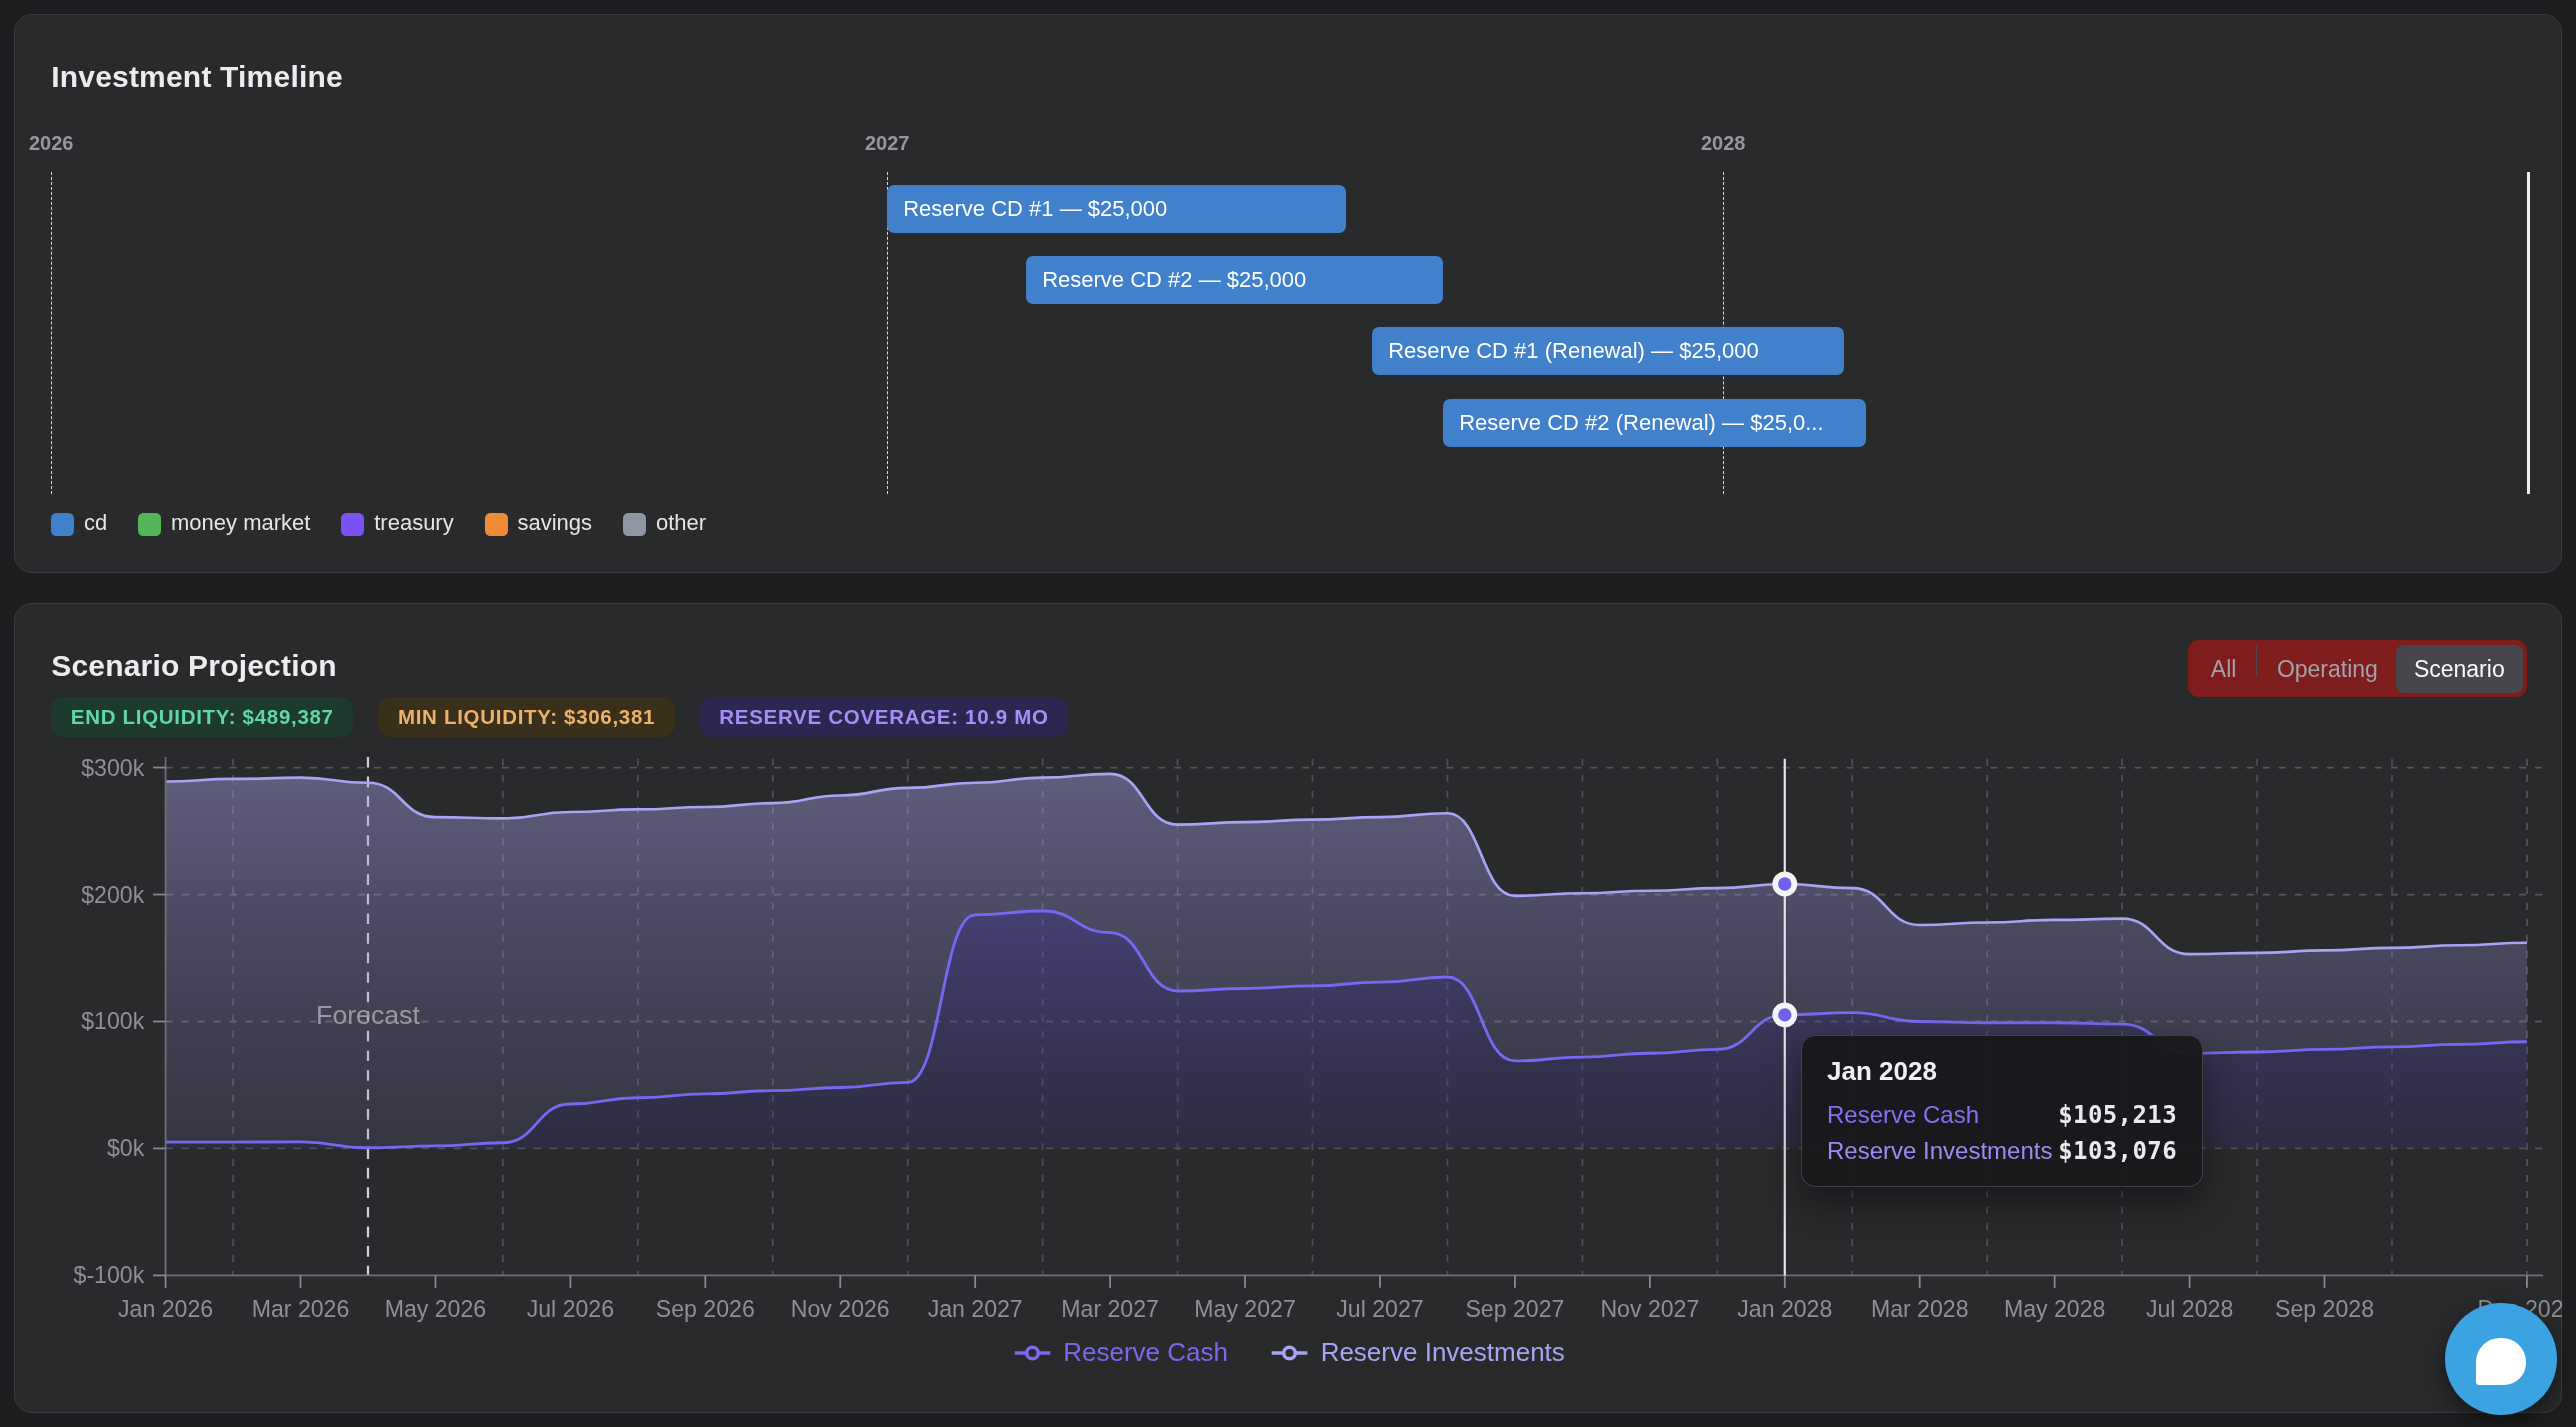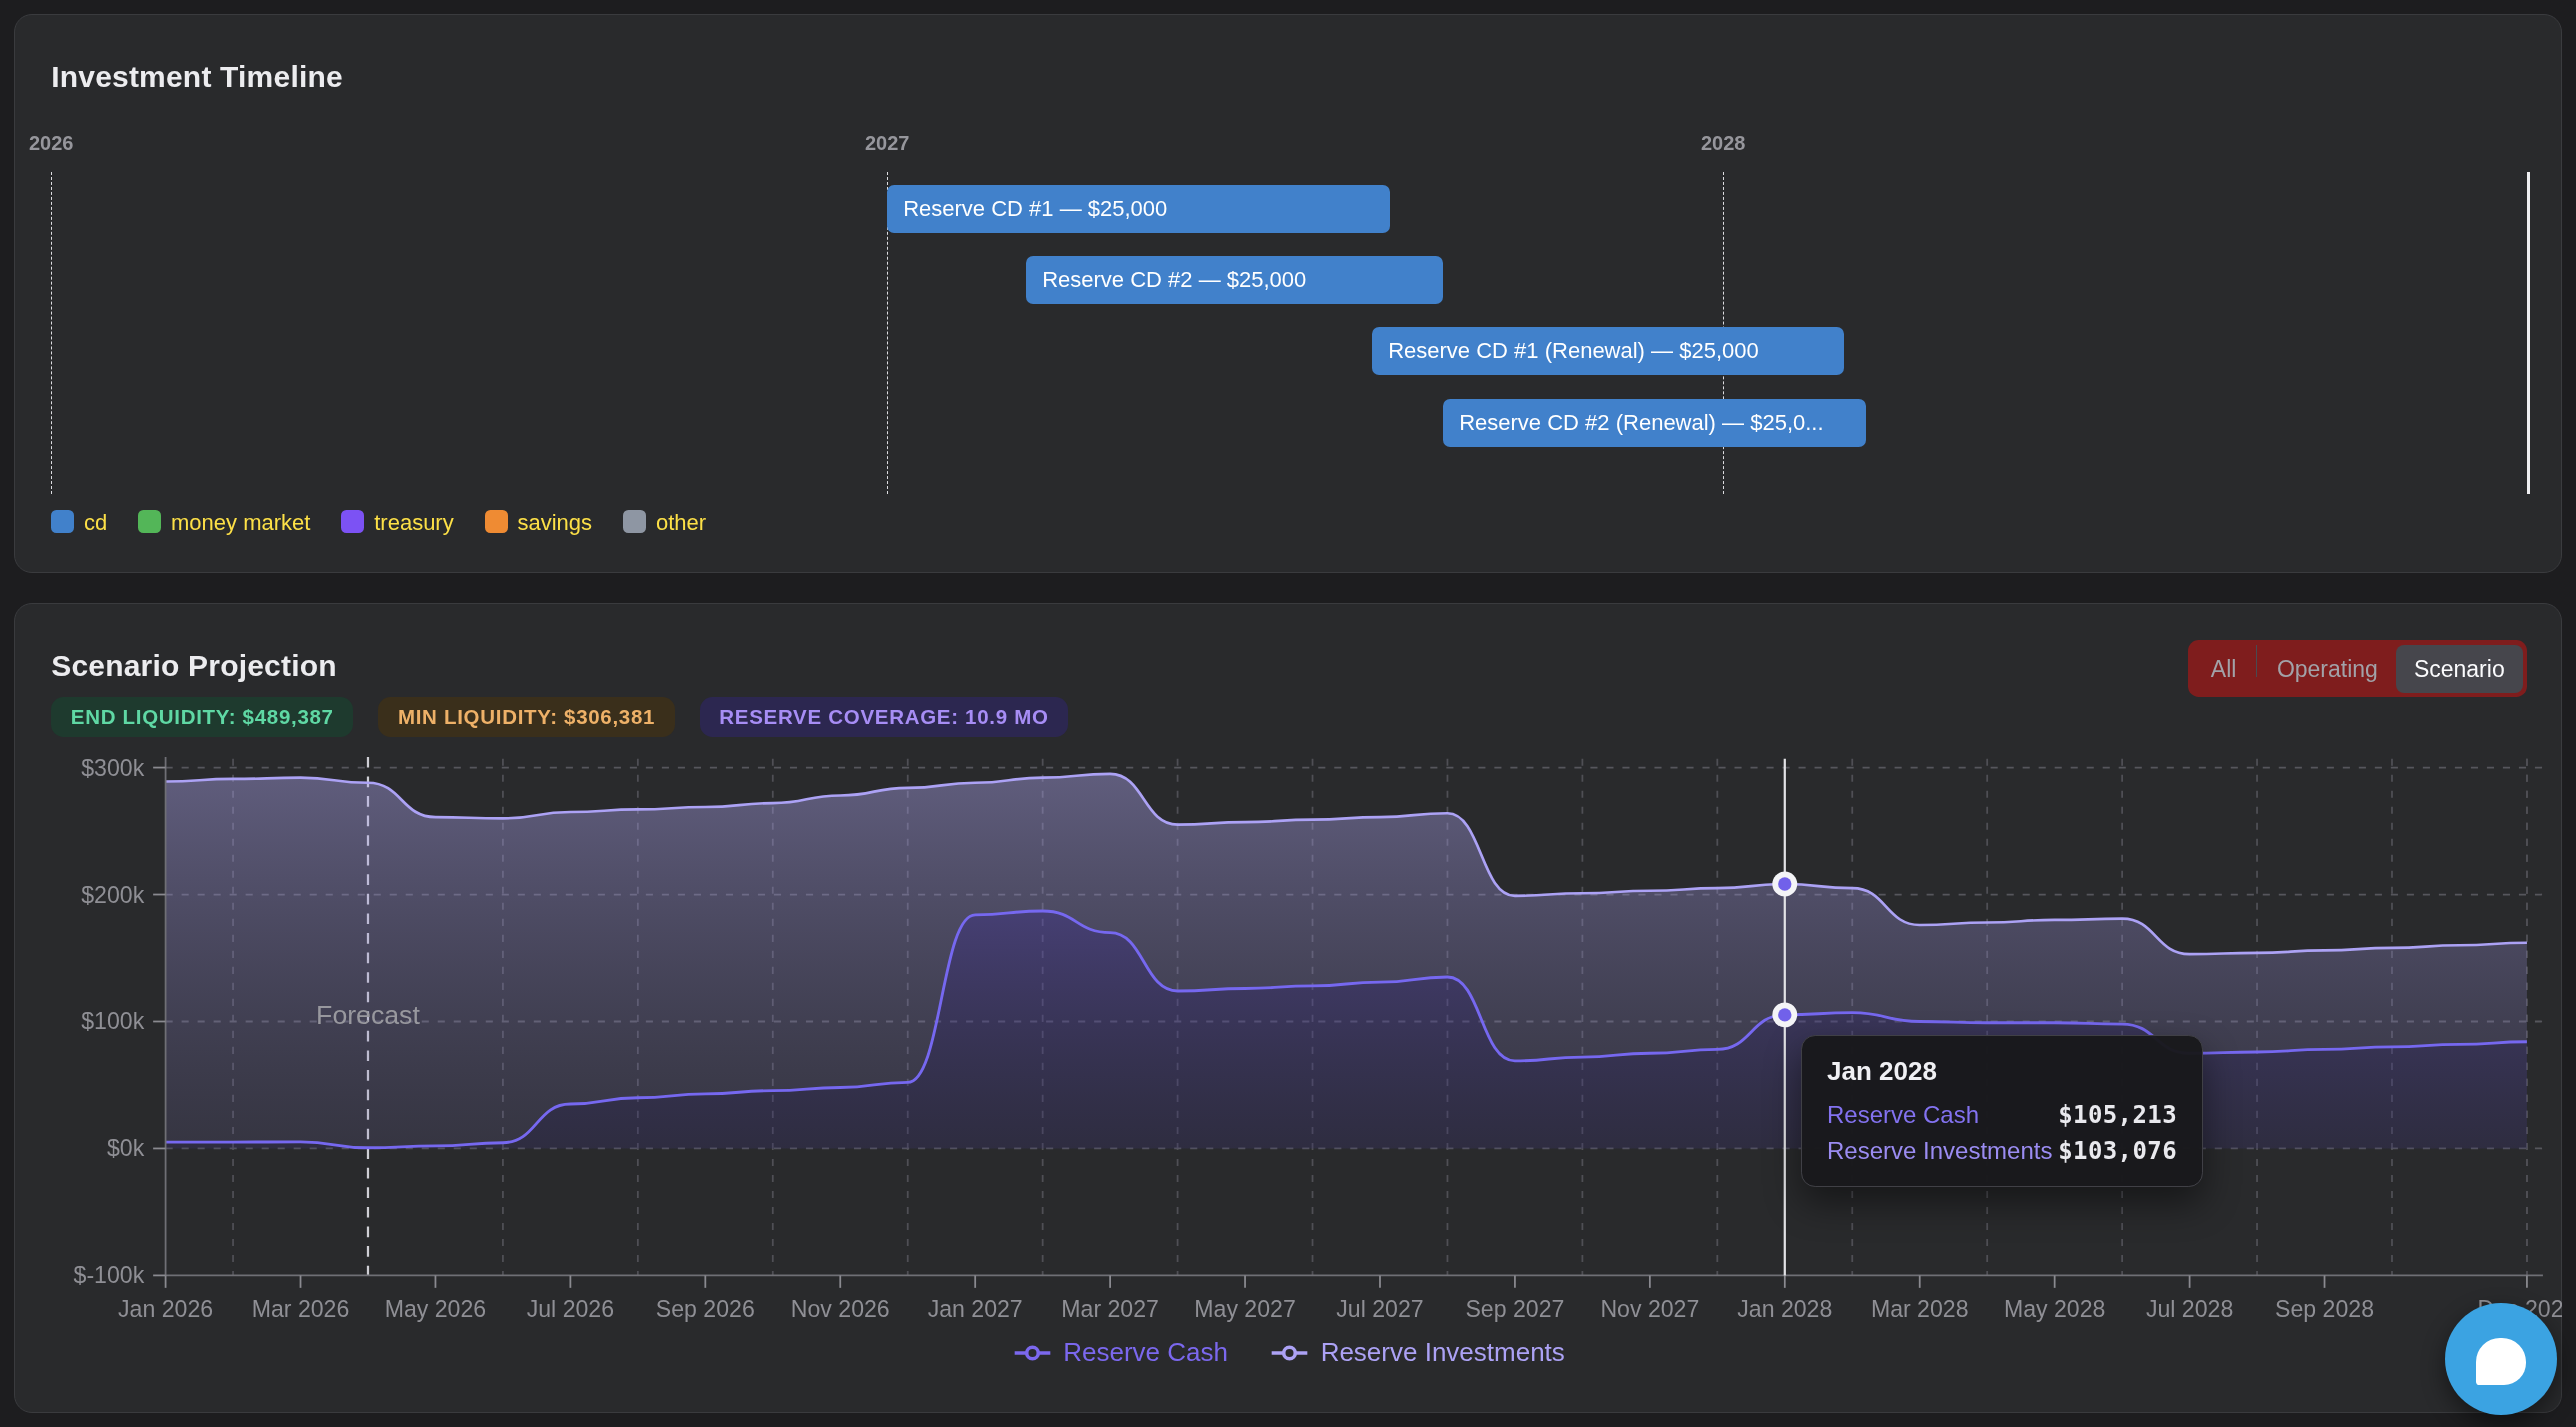--- a/index.html
+++ b/index.html
@@ -13,21 +13,21 @@
   #panel-scenario{left:14.2px;top:603px;width:2548px;height:810px;}
   .panel-title{position:absolute;left:36px;top:45px;font-size:30px;font-weight:bold;color:#ececef;letter-spacing:0.2px;}
 
   
   .year-label{position:absolute;top:117px;transform:translateX(-50%);font-size:20px;font-weight:600;color:#96969c;}
   .year-line{position:absolute;top:157px;height:322px;width:0;border-left:1.8px dashed #dcdce0;}
   .end-line{position:absolute;top:157px;height:322px;width:2.7px;background:#eeeef1;}
   .gantt-bar{position:absolute;height:48px;background:#4181cb;border-radius:7.1px;color:#ffffff;
     font-size:22px;line-height:48px;padding:0 14.2px 0 16px;box-sizing:border-box;white-space:nowrap;overflow:hidden;}
   .tl-legend{position:absolute;left:36px;top:495px;display:flex;gap:31px;align-items:center;}
-  .tl-legend-item{display:flex;align-items:flex-start;gap:9.8px;font-size:22px;color:#fde047;}
+  .tl-legend-item{display:flex;align-items:flex-end;gap:9.8px;font-size:22px;color:#e5e5e5;}
   .swatch{width:23px;height:23px;border-radius:5.3px;flex:none;}
 
   
   .badges{position:absolute;left:36px;top:93px;display:flex;gap:25px;align-items:flex-end;}
   .badge{display:inline-flex;align-items:center;padding:8px 19.6px;border-radius:12.5px;
     font-size:20.5px;font-weight:bold;letter-spacing:0.7px;white-space:nowrap;}
   #view-toggle{position:absolute;right:34px;top:36px;height:57px;box-sizing:border-box;
     background:#7f1d1d;border-radius:10.7px;display:flex;padding:4.5px;}
   .toggle-opt{padding:0 18px;font-size:23px;color:#a2a2a8;line-height:48px;border-radius:8px;}
   .toggle-opt.selected{background:#46464c;color:#fbfbfd;}
@@ -60,21 +60,21 @@
 
   <div class="year-label" style="left:36px">2026</div>
   <div class="year-label" style="left:872px">2027</div>
   <div class="year-label" style="left:1708px">2028</div>
 
   <div class="year-line" style="left:36px"></div>
   <div class="year-line" style="left:872px"></div>
   <div class="year-line" style="left:1708px"></div>
   <div class="end-line" style="left:2512px"></div>
 
-  <div class="gantt-bar" style="left:872px; top:170px;width:503px">Reserve CD #1 — $25,000</div>
+  <div class="gantt-bar" style="left:872px; top:170px;width:459px">Reserve CD #1 — $25,000</div>
   <div class="gantt-bar" style="left:1011px;top:241px;width:417px">Reserve CD #2 — $25,000</div>
   <div class="gantt-bar" style="left:1357px;top:312px;width:472px">Reserve CD #1 (Renewal) — $25,000</div>
   <div class="gantt-bar" style="left:1428px;top:384px;width:423px">Reserve CD #2 (Renewal) — $25,0...</div>
 
   <div class="tl-legend">
     <div class="tl-legend-item">
       <span class="swatch" style="background-color: rgb(65, 129, 203);"></span>
       <span>cd</span>
     </div>
     <div class="tl-legend-item">

